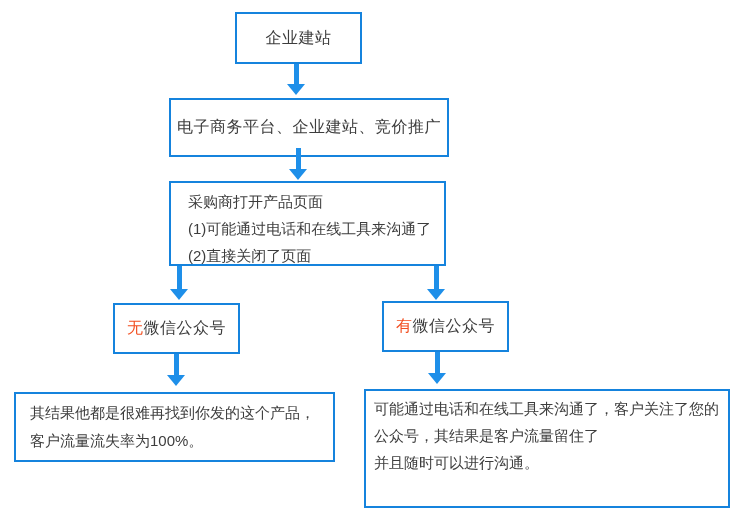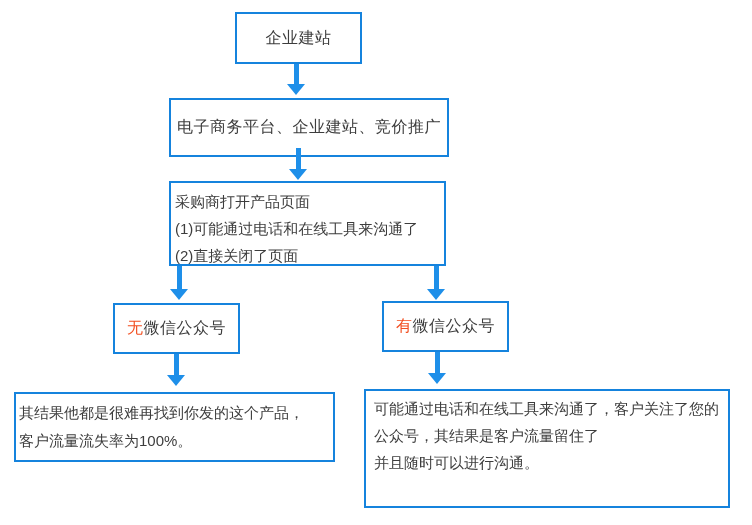--- a/index.html
+++ b/index.html
@@ -20,21 +20,21 @@
     font-size: 15px;
   }
   .node.center {
     display: flex;
     align-items: center;
     justify-content: center;
     font-size: 16px;
     letter-spacing: 0.5px;
   }
   .node.multi {
-    padding: 5px 4px;
+    padding: 5px 17px;
     white-space: nowrap;
   }
   .node.multi .line { line-height: 27px; }
   .node.multi.wide .line { line-height: 28px; }
   .hl { color: var(--highlight, #f25022); }
   .arrow {
     position: absolute;
     width: 18px;
     display: flex;
     flex-direction: column;
@@ -100,21 +100,21 @@
 
   <div class="arrow" style="left:167px;top:354px;height:32px">
     <div class="stem"></div>
     <div class="head"></div>
   </div>
   <div class="arrow" style="left:428px;top:352px;height:32px">
     <div class="stem"></div>
     <div class="head"></div>
   </div>
 
-  <div class="node multi wide" style="left:14px;top:392px;width:321px;height:70px;padding:5px 3px">
+  <div class="node multi wide" style="left:14px;top:392px;width:321px;height:70px;padding:5px 14px">
     <div class="line">其结果他都是很难再找到你发的这个产品，</div>
     <div class="line">客户流量流失率为100%。</div>
   </div>
 
   <div class="node multi" style="left:364px;top:389px;width:366px;height:119px;padding:4px 8px">
     <div class="line">可能通过电话和在线工具来沟通了，客户关注了您的</div>
     <div class="line">公众号，其结果是客户流量留住了</div>
     <div class="line">并且随时可以进行沟通。</div>
   </div>
 

